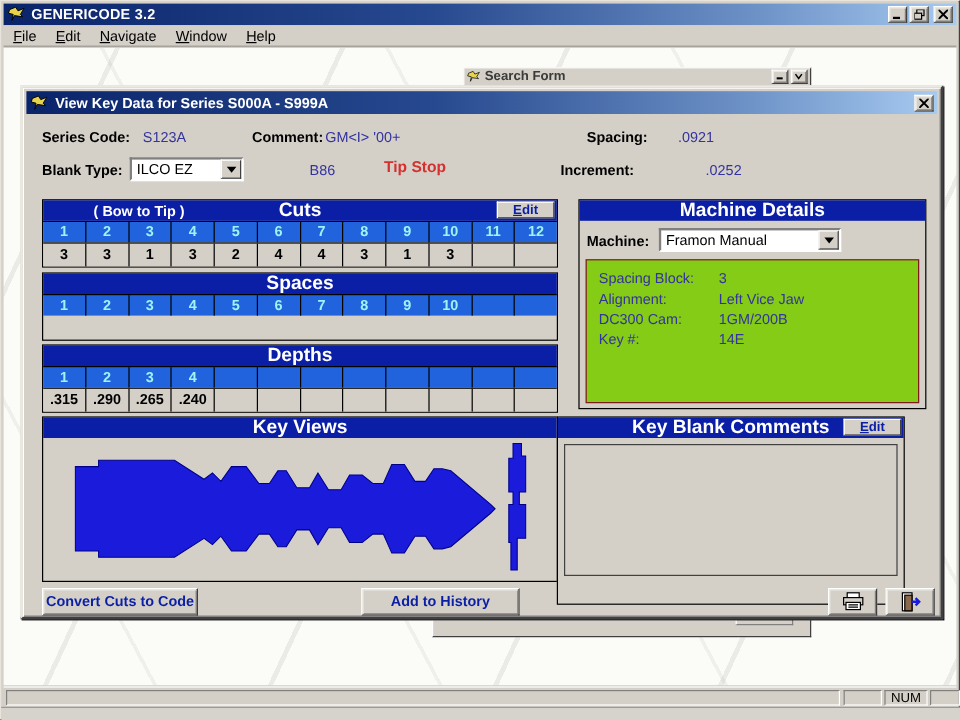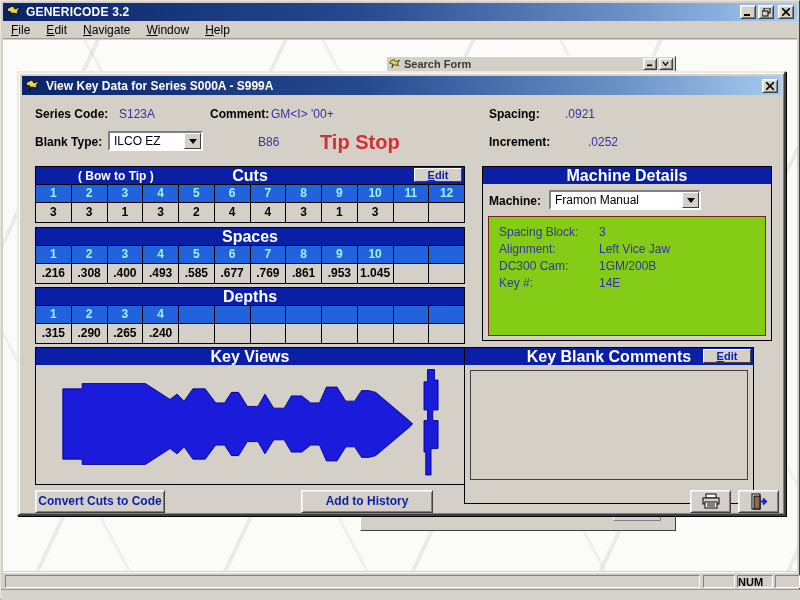--- a/index.html
+++ b/index.html
@@ -38,37 +38,37 @@
   #searchform-top .winbtn { width:14px; height:12px; }
   #searchform-bottom { position:absolute; left:357px; top:476px; width:316px; height:15px;
      background:#d4d0c8; border:1px solid; border-color:#fff #404040 #404040 #fff; }
   #searchform-bottom .grip { position:absolute; right:14px; top:-4px; width:48px; height:8px;
      background:#d4d0c8; border:1px solid; border-color:#fff #808080 #808080 #fff; }
 
   
   #statusbar { position:absolute; left:2px; top:571px; right:2px; height:17px; background:#d4d0c8;
      border-top:1px solid #fff; }
   .sb-panel { position:absolute; top:2px; height:13px; border:1px solid; border-color:#808080 #fff #fff #808080;
-     font-size:11px; color:#000; line-height:12px;font-weight:bold; }
+     font-size:11px; color:#000; text-align:center; line-height:12px; }
   #bottomstrip { position:absolute; left:0; top:588px; width:800px; height:12px; background:#d6d3cc;
      border-top:1px solid #9c9a94; }
 
   
   #dialog { position:absolute; left:14px; top:31px; width:769px; height:445px; background:#d4d0c8;
      border:2px solid; border-color:#ece9e2 #404040 #404040 #ece9e2;
      box-shadow: inset 1px 1px 0 #fff, inset -1px -1px 0 #808080, 1px 1px 0 #000; }
   #dlg-titlebar { position:absolute; left:3px; top:3px; width:759px; height:19px;
      background:linear-gradient(90deg,#0a246a 0%,#27498f 45%,#6f94c8 80%,#a6caf0 100%);
      display:flex; align-items:center; padding:0 3px; }
   #dlg-titlebar .ttl { color:#fff; font-weight:bold; font-size:12px; margin-left:5px; }
   #dlg-close { margin-left:auto; }
 
   .lbl { position:absolute; font-size:12px; font-weight:bold; color:#000; white-space:nowrap; }
   .val { position:absolute; font-size:12px; color:#33339e; white-space:nowrap; }
-  #tip-stop { position:absolute; font-size:20px; font-weight:bold; color:#d43030; }
+  #tip-stop { position:absolute; font-size:13px; font-weight:bold; color:#d43030; }
 
   .combo { position:absolute; height:20px; background:#fff; border:2px solid; border-color:#808080 #fff #fff #808080; display:flex; align-items:center; }
   .combo .ctext { flex:1; font-size:12px; color:#000; padding-left:4px; white-space:nowrap; overflow:hidden; }
   .combo .carrow { width:17px; height:100%; background:#d4d0c8; border:1px solid; border-color:#fff #404040 #404040 #fff;
       display:flex; align-items:center; justify-content:center; }
   .tri-down { width:0; height:0; border-left:4px solid transparent; border-right:4px solid transparent; border-top:5px solid #000; }
 
   
   .panel { position:absolute; border:1px solid #000; background:#d4d0c8; }
   .panel-head { position:relative; height:17px; background:#0b1fa6; display:flex; align-items:center; }
@@ -191,21 +191,21 @@
 
       <span class="lbl" style="left:16px; top:62px;">Blank Type:</span>
       <div class="combo" style="left:89px; top:58px; width:95px;">
         <span class="ctext">ILCO EZ</span>
         <span class="carrow">
             <span class="tri-down"></span>
           </span>
       </div>
       <span class="val" style="left:191px; top:62px;margin-left:48px;">B86</span>
       <span id="tip-stop" style="left:301px; top:58px;">Tip Stop</span>
-      <span class="lbl" style="left:470px; top:62px;">Increment:</span>
+      <span class="lbl" style="left:448px; top:62px;">Increment:</span>
       <span class="val" style="left:569px; top:62px;">.0252</span>
 
       <div class="panel" style="left:16px; top:93px; width:430px; height:57px;">
         <div class="panel-head">
           <span class="ptitle">Cuts</span>
           <span class="pleft">( Bow to Tip )</span>
           <span class="edit-btn">Edit</span>
         </div>
         <div class="num-row">
             <div>1</div>
@@ -245,34 +245,20 @@
             <div>1</div>
             <div>2</div>
             <div>3</div>
             <div>4</div>
             <div>5</div>
             <div>6</div>
             <div>7</div>
             <div>8</div>
             <div>9</div>
             <div>10</div>
-            <div></div>
-            <div></div>
-          </div>
-        <div class="val-row">
-            <div>.216</div>
-            <div>.308</div>
-            <div>.400</div>
-            <div>.493</div>
-            <div>.585</div>
-            <div>.677</div>
-            <div>.769</div>
-            <div>.861</div>
-            <div>.953</div>
-            <div>1.045</div>
             <div></div>
             <div></div>
           </div>
       </div>
 
       <div class="panel" style="left:16px; top:214px; width:430px; height:57px;">
         <div class="panel-head">
           <span class="ptitle">Depths</span>
         </div>
         <div class="num-row">

